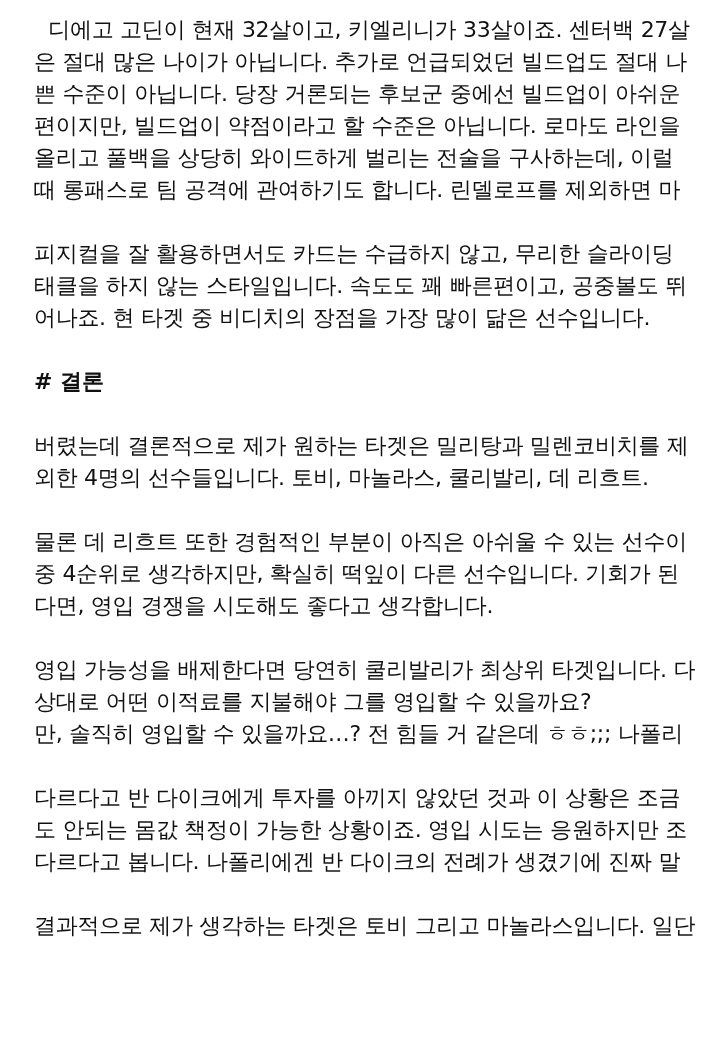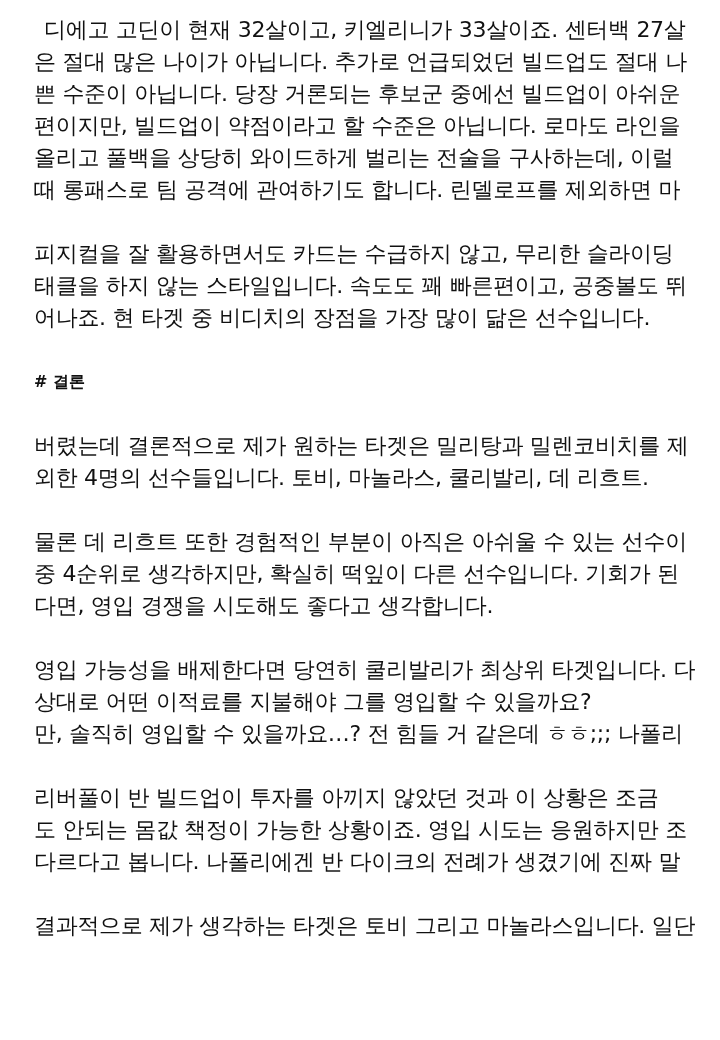--- a/index.html
+++ b/index.html
@@ -27,27 +27,28 @@
       line-height: 32px;
       letter-spacing: -0.3px;
       white-space: nowrap;
     }
     .line {
       display: block;
       height: 32px;
     }
     .para.first .line:first-child {
       padding-left: 10px;
+      text-align: center;
     }
     .gap {
       height: 32px;
     }
     .heading {
       margin: 0;
-      font-size: 16px;
+      font-size: 22px;
       line-height: 32px;
       font-weight: bold;
     }
   </style>
 </head>
 <body>
 
 <div class="doc">
 
   <p class="para first">
@@ -90,21 +91,21 @@
 
   <p class="para">
     <span class="line">영입 가능성을 배제한다면 당연히 쿨리발리가 최상위 타겟입니다. 다</span>
     <span class="line">상대로 어떤 이적료를 지불해야 그를 영입할 수 있을까요?</span>
     <span class="line">만, 솔직히 영입할 수 있을까요…? 전 힘들 거 같은데 ㅎㅎ;;; 나폴리</span>
   </p>
 
   <div class="gap"></div>
 
   <p class="para">
-    <span class="line">리버풀이 반 빌드업이 투자를 아끼지 않았던 것과 이 상황은 조금</span>
+    <span class="line">다르다고 반 다이크에게 투자를 아끼지 않았던 것과 이 상황은 조금</span>
     <span class="line">도 안되는 몸값 책정이 가능한 상황이죠. 영입 시도는 응원하지만 조</span>
     <span class="line">다르다고 봅니다. 나폴리에겐 반 다이크의 전례가 생겼기에 진짜 말</span>
   </p>
 
   <div class="gap"></div>
 
   <p class="para">
     <span class="line">결과적으로 제가 생각하는 타겟은 토비 그리고 마놀라스입니다. 일단</span>
 
   </p>

